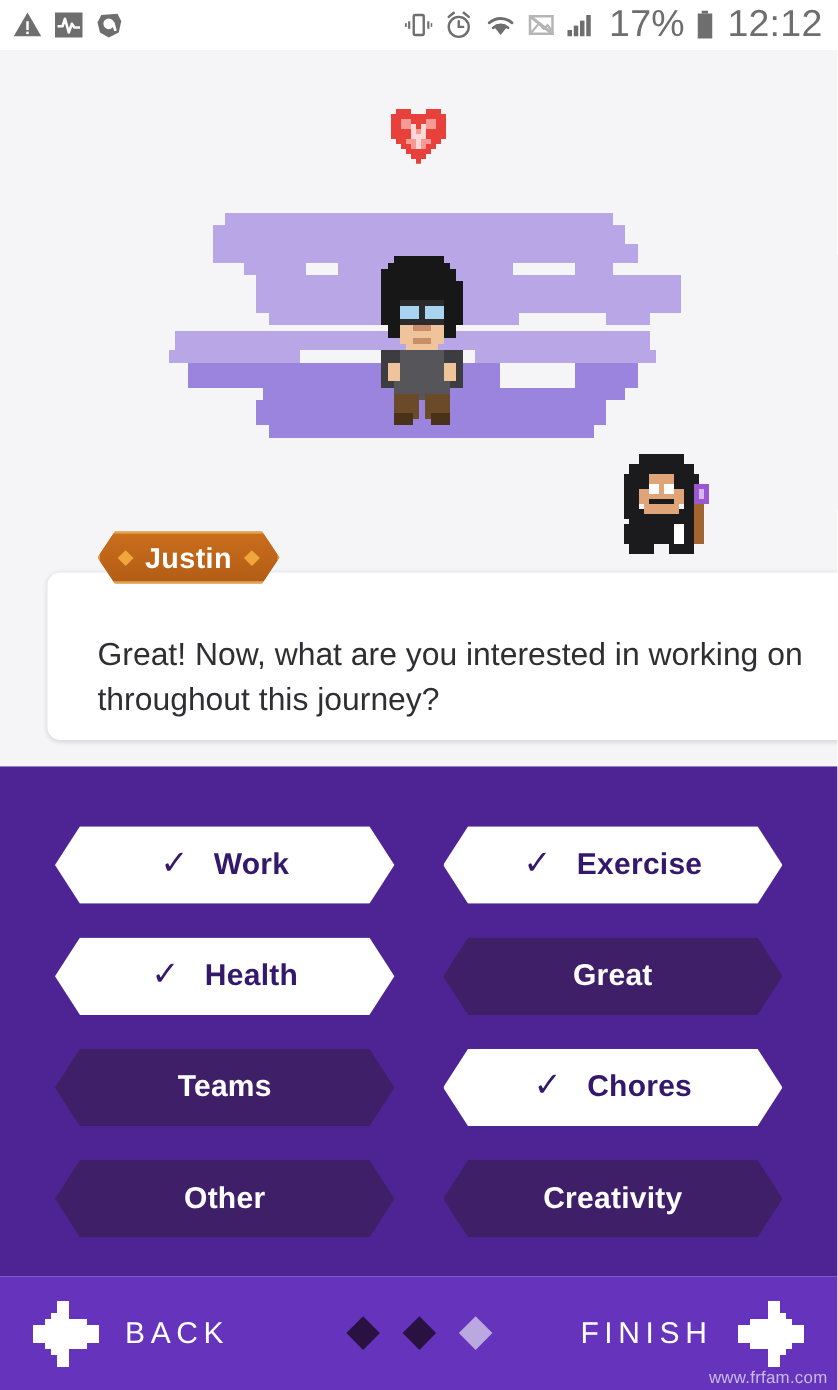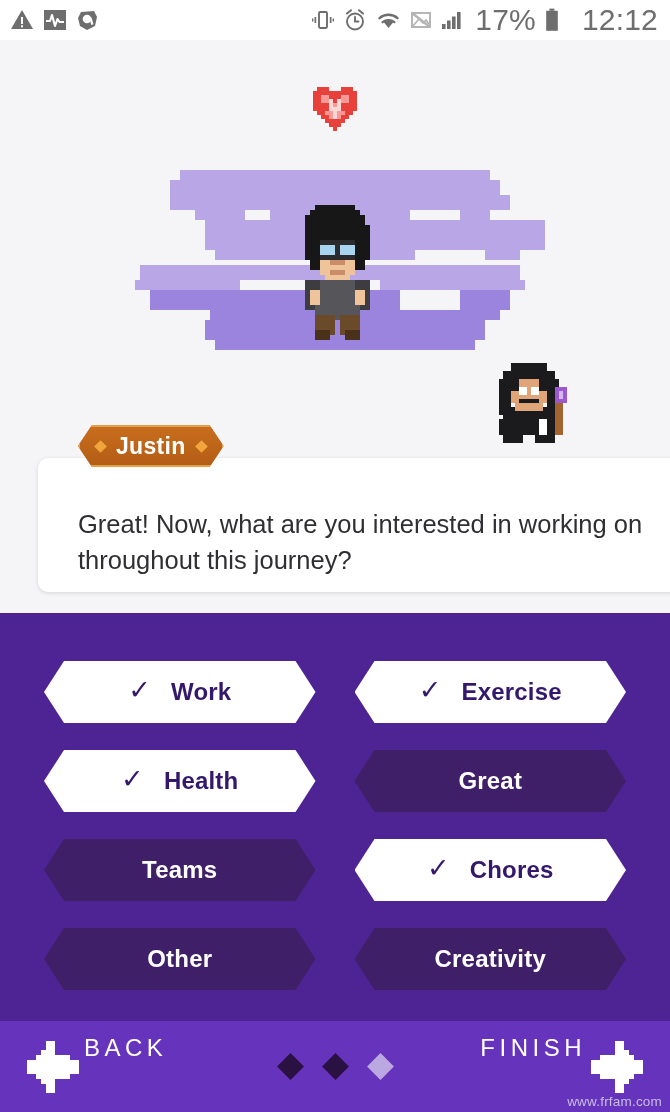--- a/index.html
+++ b/index.html
@@ -25,21 +25,21 @@
     color: #6e6e6e;
   }
   .sb-left { display: flex; align-items: center; gap: 9px; }
   .sb-right { margin-left: auto; display: flex; align-items: center; gap: 9px; }
   .sb-icon { display: block; }
   .sb-text {
     font-size: 30px; font-weight: 400; color: #6e6e6e;
     letter-spacing: .2px; line-height: 1;
   }
   .sb-battery-pct { margin-left: 2px; }
-  .sb-clock { margin-left: 14px; }
+  .sb-clock { margin-left: 2px; }
 
   
   .scene {
     position: relative;
     flex: 1 1 auto;
     background: #f5f5f7;
     overflow: hidden;
   }
   .heart-wrap {
     position: absolute; top: 43px; left: 0; right: 0;
@@ -114,21 +114,21 @@
 
   
   .bottomnav {
     position: relative;
     flex: 0 0 91px;
     background: #6633bc;
     display: flex; align-items: center;
     padding: 0 22px;
   }
   .navbtn {
-    display: flex; align-items: flex-start; gap: 0;
+    display: flex; align-items: center; gap: 16px;
     cursor: pointer;
   }
   .navbtn .navlbl {
     color: #ffffff; font-size: 24px; font-weight: 400;
     letter-spacing: 4.5px; line-height: 1;
   }
   .dots {
     position: absolute; left: 0; right: 0;
     display: flex; justify-content: center; align-items: center; gap: 26px;
     pointer-events: none;

